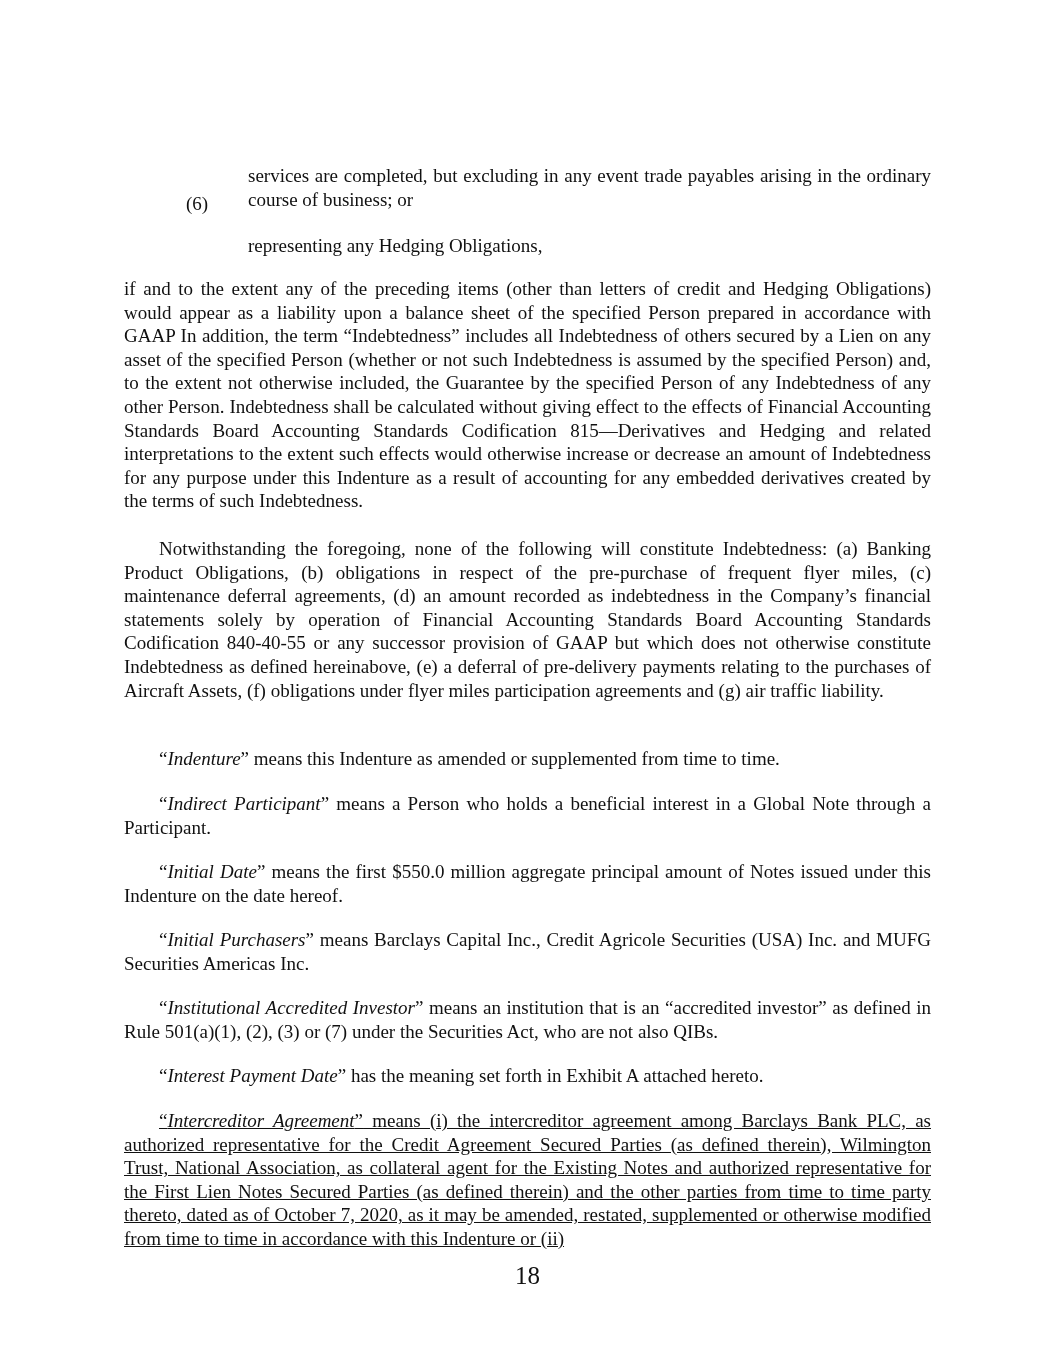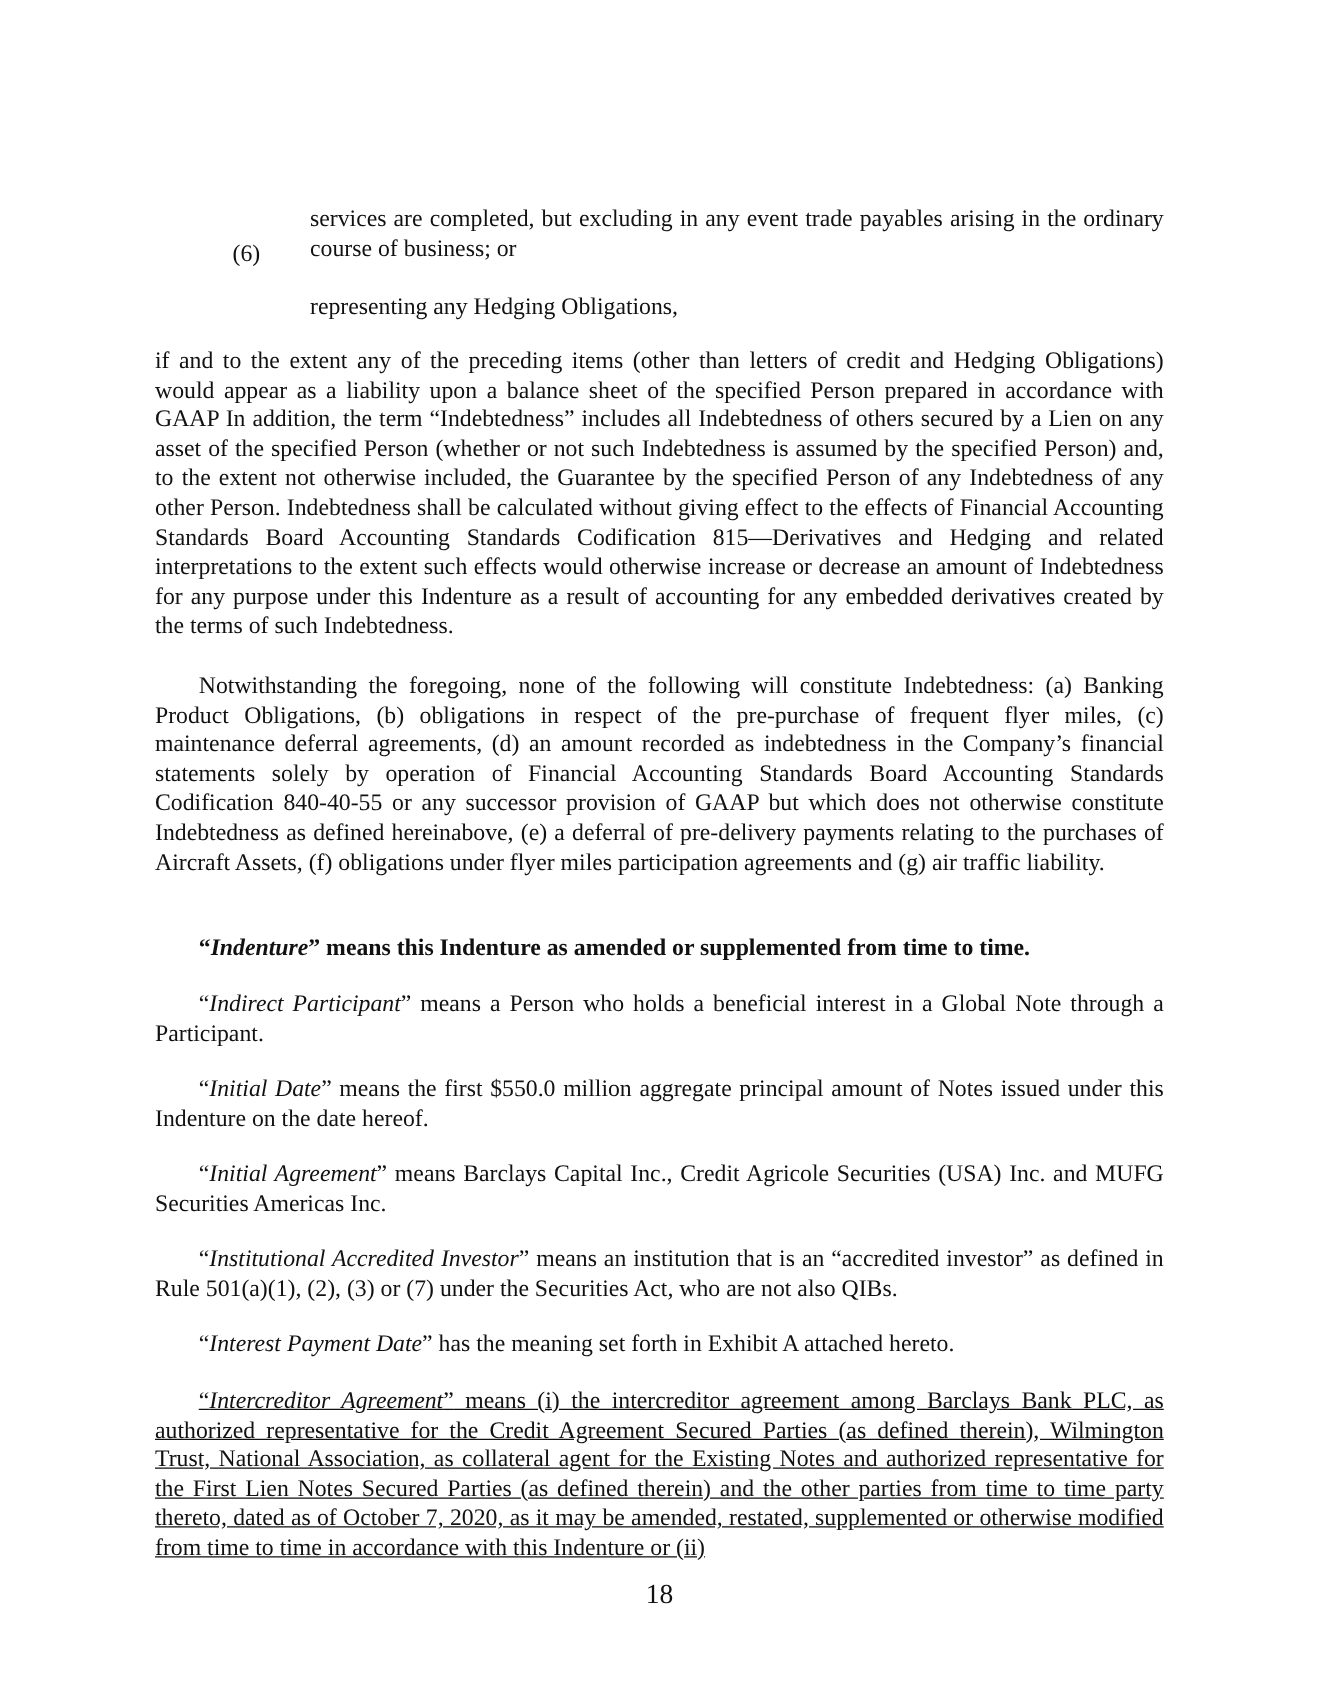--- a/index.html
+++ b/index.html
@@ -61,55 +61,55 @@
     }
     .term {
       font-style: italic;
     }
     .page-number {
       position: absolute;
       left: 0;
       width: 1055px;
       top: 1262px;
       text-align: center;
-      font-size: 22px;
+      font-size: 25px;
     }
   </style>
 </head>
 <body>
 
 <div>
 
   <div class="page">
 
     <div class="cont" style="left:124px; top:124px;margin-top:40px;">services are completed, but excluding in any event trade payables arising in the ordinary course of business; or</div>
 
     <div class="item6">
       <span class="num">(6)</span>
       <span class="txt">representing any Hedging Obligations,</span>
     </div>
 
     <div class="para" style="top:237px;">if and to the extent any of the preceding items (other than letters of credit and Hedging Obligations) would appear as a liability upon a balance sheet of the specified Person prepared in accordance with GAAP In addition, the term “Indebtedness” includes all Indebtedness of others secured by a Lien on any asset of the specified Person (whether or not such Indebtedness is assumed by the specified Person) and, to the extent not otherwise included, the Guarantee by the specified Person of any Indebtedness of any other Person. Indebtedness shall be calculated without giving effect to the effects of Financial Accounting Standards Board Accounting Standards Codification 815—Derivatives and Hedging and related interpretations to the extent such effects would otherwise increase or decrease an amount of Indebtedness for any purpose under this Indenture as a result of accounting for any embedded derivatives created by the terms of such Indebtedness.</div>
 
     <div class="para indent" style="top:497px;">Notwithstanding the foregoing, none of the following will constitute Indebtedness: (a) Banking Product Obligations, (b) obligations in respect of the pre-purchase of frequent flyer miles, (c) maintenance deferral agreements, (d) an amount recorded as indebtedness in the Company’s financial statements solely by operation of Financial Accounting Standards Board Accounting Standards Codification 840-40-55 or any successor provision of GAAP but which does not otherwise constitute Indebtedness as defined hereinabove, (e) a deferral of pre-delivery payments relating to the purchases of Aircraft Assets, (f) obligations under flyer miles participation agreements and (g) air traffic liability.</div>
 
-    <div class="para indent" style="top:707px;font-weight:bold;">
+    <div class="para indent" style="top:707px;">
       <span>“</span><span class="term">Indenture</span><span>”</span><span> means this Indenture as amended or supplemented from time to time.</span>
     </div>
 
     <div class="para indent" style="top:752px;">
       <span>“</span><span class="term">Indirect Participant</span><span>”</span><span> means a Person who holds a beneficial interest in a Global Note through a Participant.</span>
     </div>
 
     <div class="para indent" style="top:820px;">
       <span>“</span><span class="term">Initial Date</span><span>”</span><span> means the first $550.0 million aggregate principal amount of Notes issued under this Indenture on the date hereof.</span>
     </div>
 
     <div class="para indent" style="top:888px;">
-      <span>“</span><span class="term">Initial Agreement</span><span>”</span><span> means Barclays Capital Inc., Credit Agricole Securities (USA) Inc. and MUFG Securities Americas Inc.</span>
+      <span>“</span><span class="term">Initial Purchasers</span><span>”</span><span> means Barclays Capital Inc., Credit Agricole Securities (USA) Inc. and MUFG Securities Americas Inc.</span>
     </div>
 
     <div class="para indent" style="top:956px;">
       <span>“</span><span class="term">Institutional Accredited Investor</span><span>”</span><span> means an institution that is an “accredited investor” as defined in Rule 501(a)(1), (2), (3) or (7) under the Securities Act, who are not also QIBs.</span>
     </div>
 
     <div class="para indent" style="top:1024px;">
       <span>“</span><span class="term">Interest Payment Date</span><span>”</span><span> has the meaning set forth in Exhibit A attached hereto.</span>
     </div>
 

